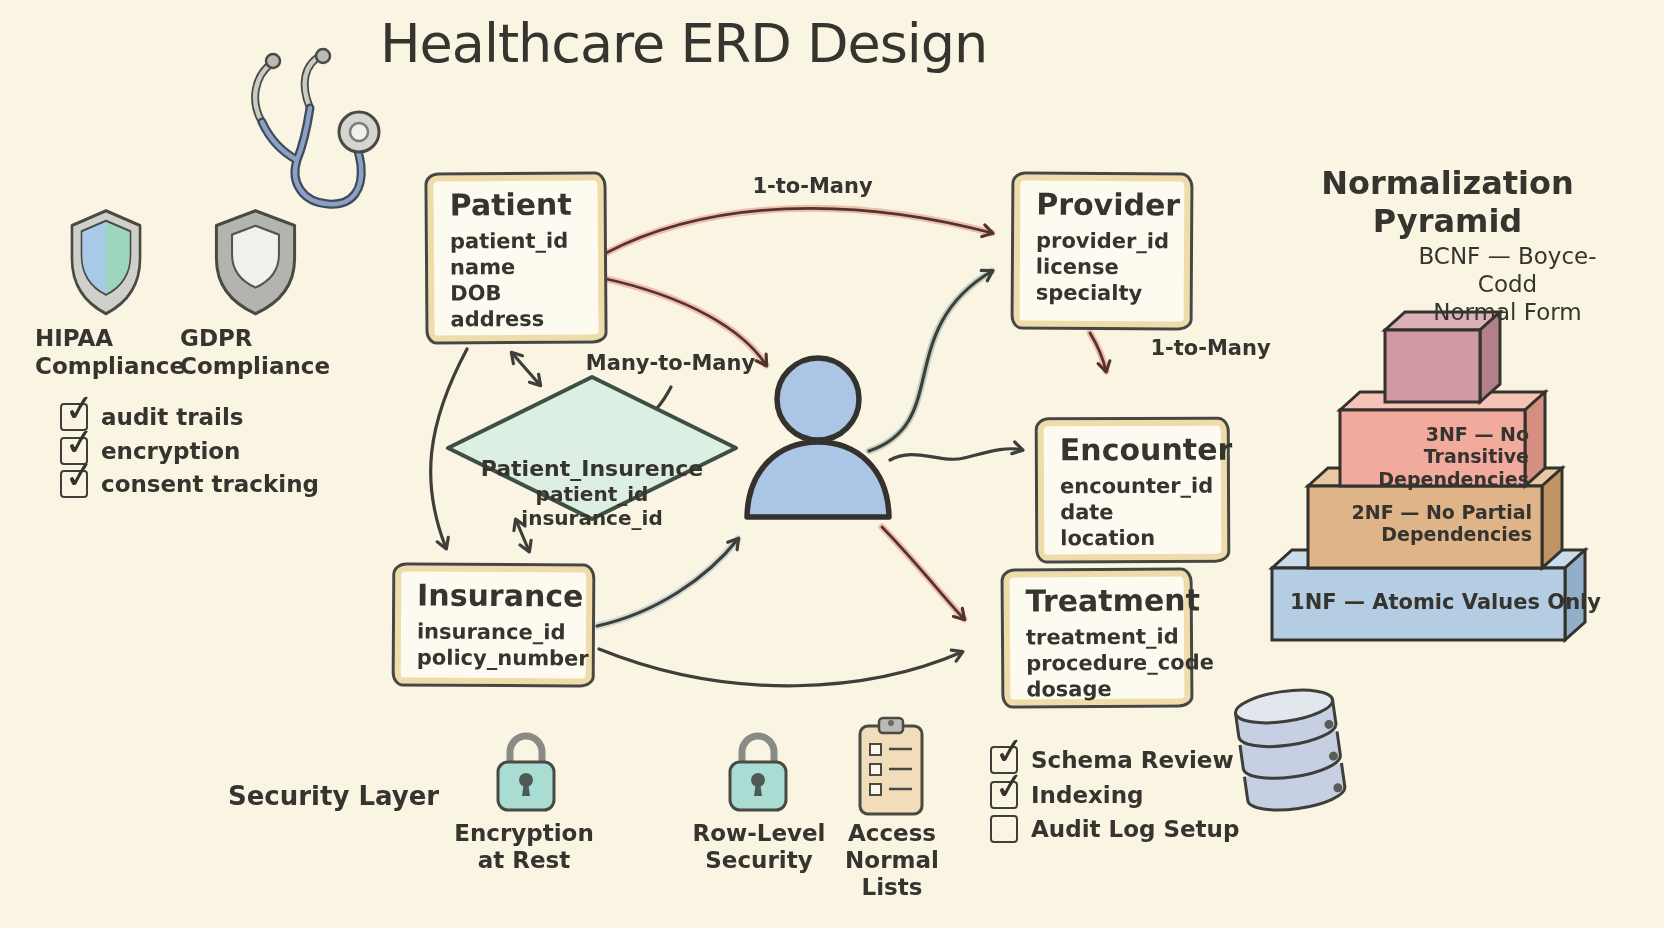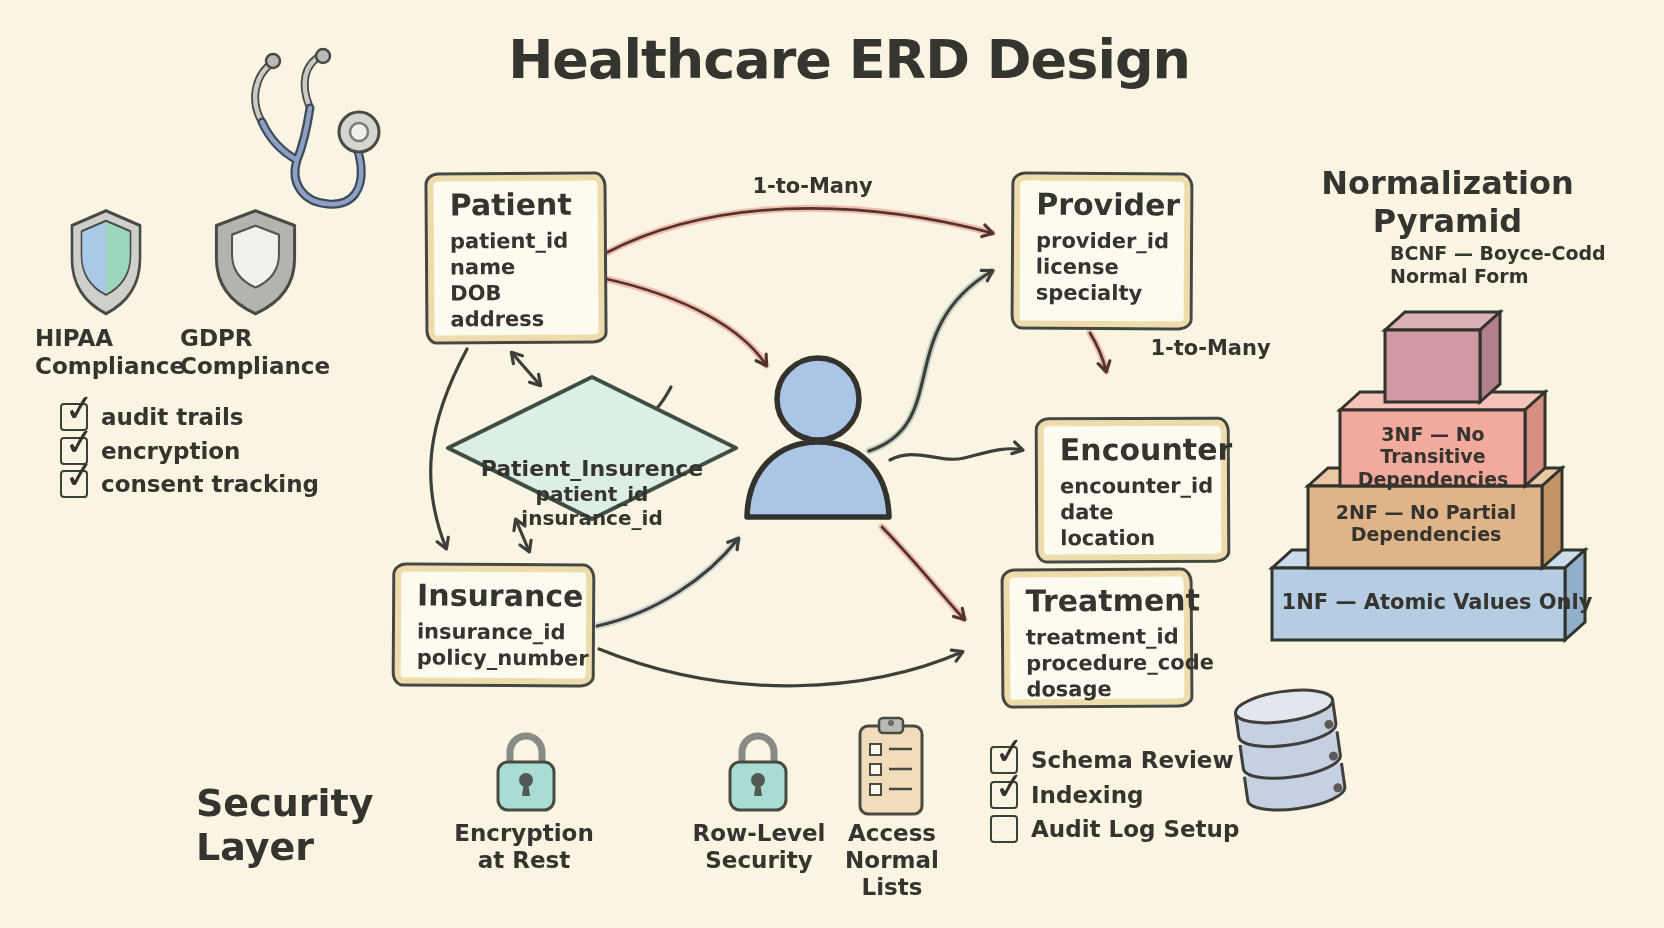--- a/index.html
+++ b/index.html
@@ -1,34 +1,34 @@
 <!DOCTYPE html>
 <html><head>
 <meta charset="utf-8">
 <style>
   html,body{margin:0;padding:0;background:#faf4e2;}
   #canvas{position:relative;width:1664px;height:928px;background:#faf4e2;
           font-family:"DejaVu Sans",sans-serif;color:#35342f;overflow:hidden;}
   #scene{position:absolute;left:0;top:0;width:1664px;height:928px;}
   .txt{position:absolute;}
-  .title{left:380px;top:28px;width:810px;text-align:right;font-size:54px;font-weight:700;letter-spacing:-1px;}
+  .title{left:380px;top:12px;width:810px;text-align:left;font-size:54px;font-weight:400;letter-spacing:-1px;}
   .entity{position:absolute;box-sizing:border-box;background:#fdfaf0;border:3.5px solid #474742;
           border-radius:14px 12px 15px 11px / 12px 15px 11px 14px;
           box-shadow:inset 0 0 0 6px #eedcab;padding:12px 8px 0 22px;}
   .e-title{font-size:30px;font-weight:700;margin-bottom:6px;}
   .e-field{font-size:21px;font-weight:600;line-height:1.24;}
   .rel-label{font-size:21px;font-weight:700;text-align:center;}
   .junction-text{left:462px;top:416px;width:260px;text-align:center;line-height:1.2;margin-top:40px;}
   .j-title{font-size:22px;font-weight:700;}
   .j-field{font-size:20px;font-weight:600;}
   .big-label{font-size:23px;font-weight:700;text-align:left;line-height:1.2;}
-  .sec-title{font-size:38px;font-weight:700;}
+  .sec-title{font-size:26px;font-weight:700;margin-left:32px;}
   .pyr-title{left:1250px;top:164px;width:395px;text-align:center;font-size:32px;font-weight:700;}
-  .bcnf{left:1390px;top:242px;width:235px;text-align:left;font-size:19px;font-weight:700;line-height:1.22;}
-  .pyr-level{position:absolute;text-align:center;font-weight:600;line-height:1.18;}
+  .bcnf{left:1390px;top:242px;width:235px;text-align:center;font-size:23px;font-weight:400;line-height:1.22;}
+  .pyr-level{position:absolute;text-align:right;font-weight:600;line-height:1.18;}
   .check-row{position:absolute;display:flex;align-items:center;}
   .cb{position:relative;display:inline-block;width:24px;height:24px;border:2.5px solid #3e3e3a;border-radius:4px;flex:0 0 auto;}
   .cb .tick{display:none;position:absolute;left:2px;top:-15px;font-size:37px;line-height:1;color:#33322d;transform:rotate(-6deg);}
   .cb.checked .tick{display:block;}
   .check-label{margin-left:13px;font-size:23px;font-weight:600;white-space:nowrap;}
   .icon-label{position:absolute;text-align:center;font-size:23px;font-weight:600;line-height:1.18;}
   .r0{transform:rotate(-0.4deg);} .r1{transform:rotate(0.35deg);} .r2{transform:rotate(-0.25deg);margin-top:36px;}
   svg .halo-red{stroke:#eba795;stroke-width:7;opacity:.7;fill:none;stroke-linecap:round;}
   svg .core-red{stroke:#54332f;stroke-width:2.8;fill:none;stroke-linecap:round;marker-end:url(#mred);}
   svg .core-dark{stroke:#3e3e3a;stroke-width:3.2;fill:none;stroke-linecap:round;marker-end:url(#mdark);}
@@ -211,20 +211,21 @@
     <div class="e-field">dosage</div>
   </div>
 
   <div class="txt junction-text">
     <div class="j-title">Patient_Insurence</div>
     <div class="j-field">patient_id</div>
     <div class="j-field">insurance_id</div>
   </div>
 
   <div class="txt rel-label" style="left:745px;top:174px;width:135px">1-to-Many</div>
+  <div class="txt rel-label" style="left:583px;top:351px;width:175px">Many-to-Many</div>
   <div class="txt rel-label" style="left:1143px;top:336px;width:135px">1-to-Many</div>
 
   <div class="txt big-label" style="left:35px;top:325px;width:148px">
     <div>HIPAA</div>
     <div>Compliance</div>
   </div>
   <div class="txt big-label" style="left:180px;top:325px;width:152px">
     <div>GDPR</div>
     <div>Compliance</div>
   </div>

